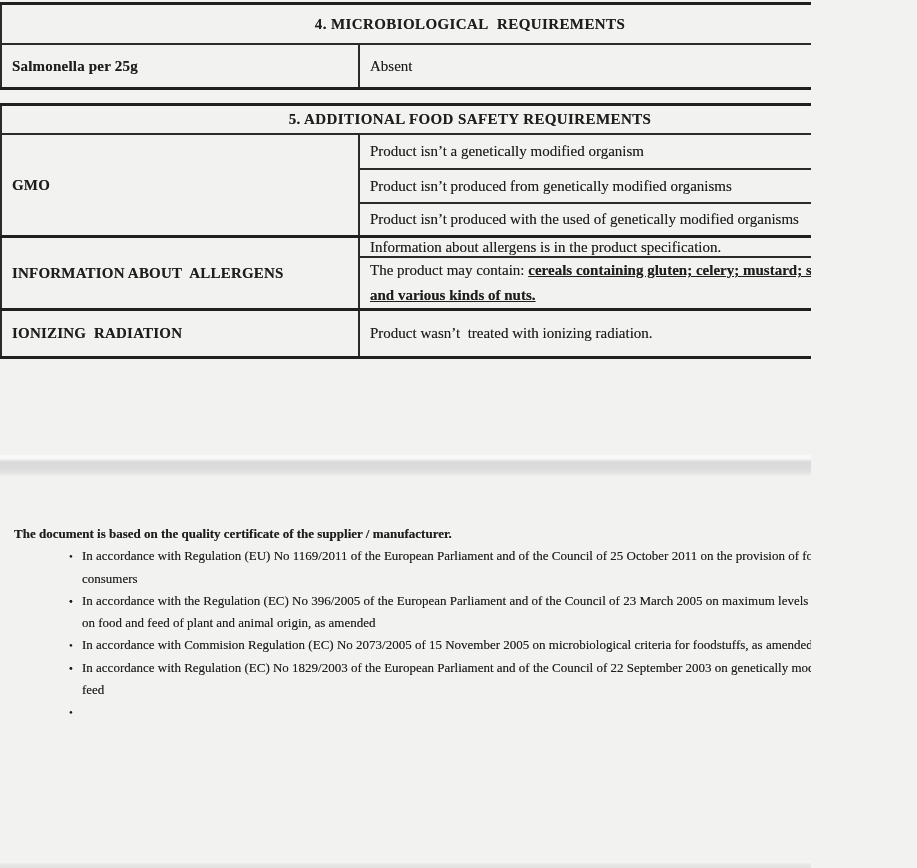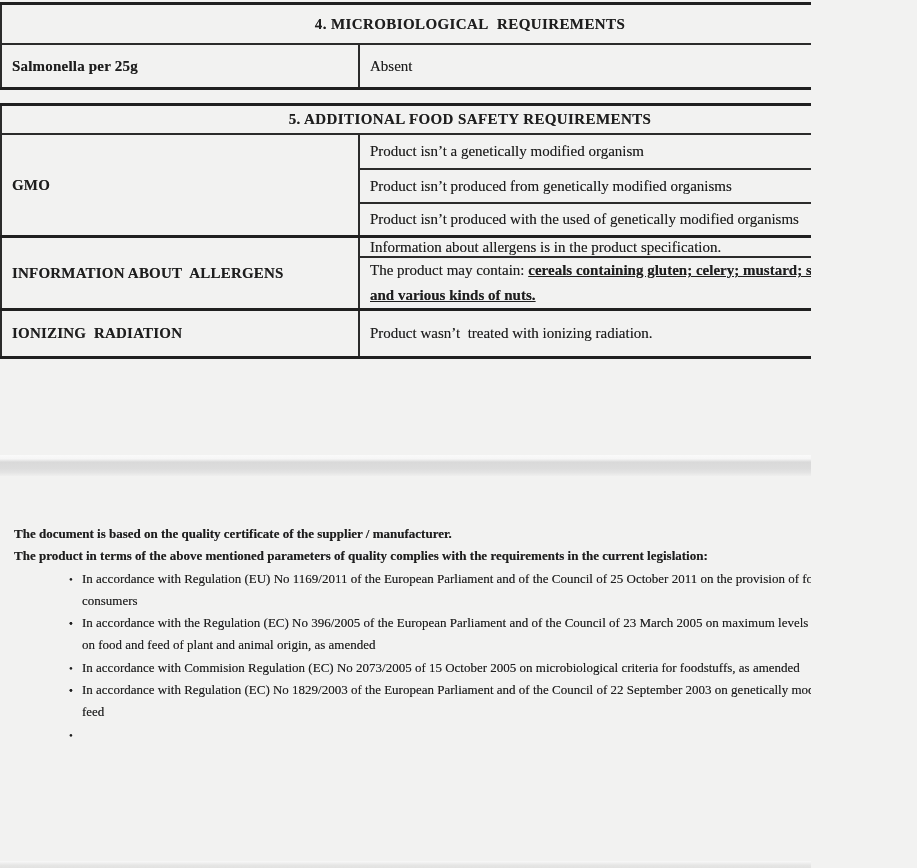--- a/index.html
+++ b/index.html
@@ -140,26 +140,25 @@
       <td class="lab">IONIZING&nbsp; RADIATION</td>
       <td>Product wasn’t&nbsp; treated with ionizing radiation.</td>
     </tr>
   </tbody>
     </table>
 
   <div class="band"></div>
 
   <div class="legal">
     <div class="intro">The document is based on the quality certificate of the supplier / manufacturer.</div>
-    <div class="intro">The product in terms of the above mentioned parameters of quality complies with the requirements in the current legislation:</div>
     <ul class="reg-list">
       <li><span class="bullet">•</span><span>In accordance with Regulation (EU) No 1169/2011 of the European Parliament and of the Council of 25 October 2011 on the provision of food information to consumers</span></li>
       <li><span class="bullet">•</span></li>
       <li><span class="bullet">•</span><span>In accordance with the Regulation (EC) No 396/2005 of the European Parliament and of the Council of 23 March 2005 on maximum levels of pesticides in or on food and feed of plant and animal origin, as amended</span></li>
-      <li><span class="bullet">•</span><span>In accordance with Commision Regulation (EC) No 2073/2005 of 15 October 2005 on microbiological criteria for foodstuffs, as amended</span></li>
+      <li><span class="bullet">•</span><span>In accordance with Commision Regulation (EC) No 2073/2005 of 15 November 2005 on microbiological criteria for foodstuffs, as amended</span></li>
       <li><span class="bullet">•</span></li>
       <li><span class="bullet">•</span><span>In accordance with Regulation (EC) No 1829/2003 of the European Parliament and of the Council of 22 September 2003 on genetically modified food and feed</span></li>
       <li><span class="bullet">•</span></li>
     </ul>
   </div>
 
   <div class="bottom-strip"></div>
 
 </div>
 

